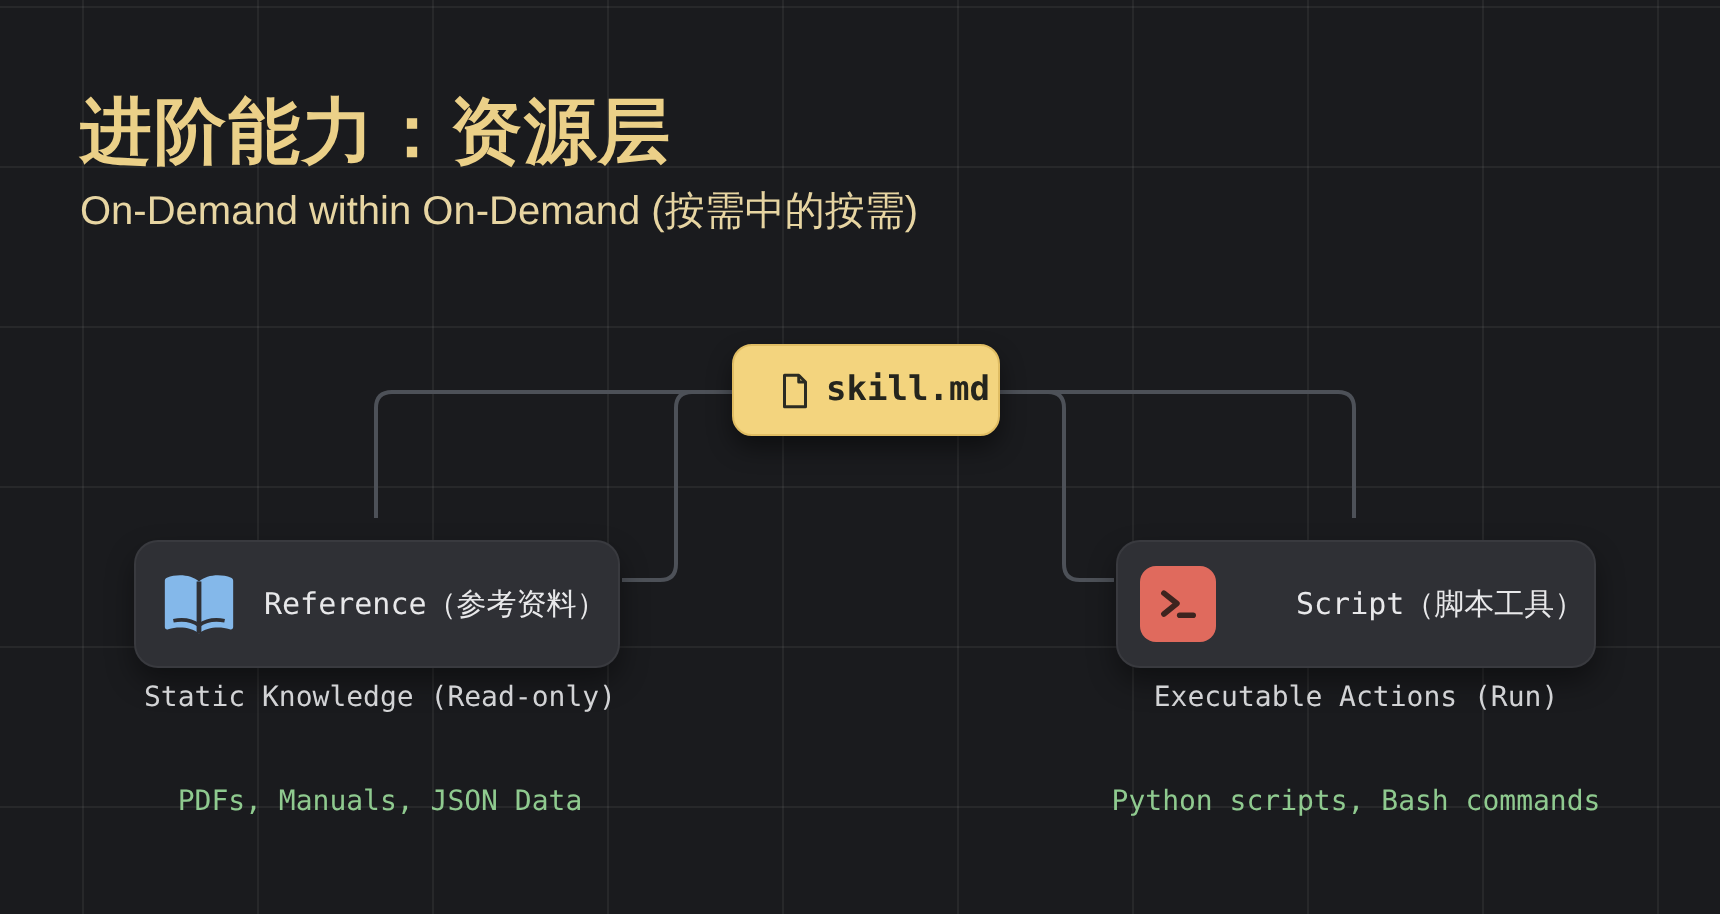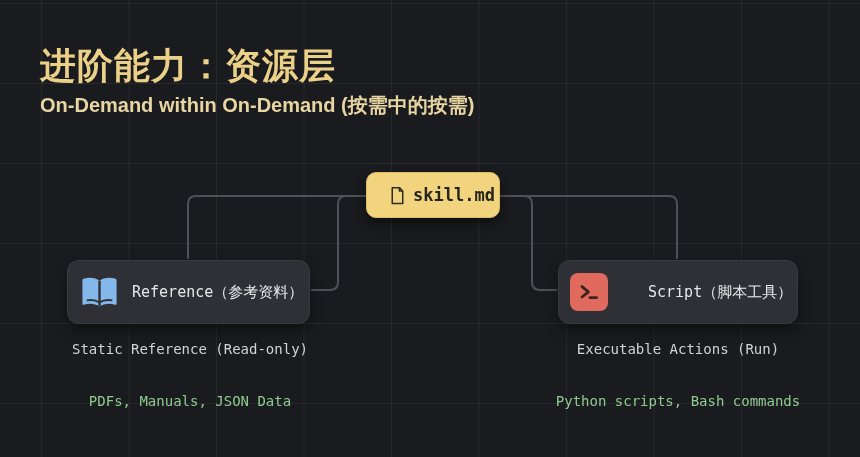--- a/index.html
+++ b/index.html
@@ -18,38 +18,38 @@
   .connectors{position:absolute;left:0;top:0;width:860px;height:457px;}
   .connectors path{fill:none;stroke:#4d5158;stroke-width:2;}
   .title{
     position:absolute;left:40px;top:42px;margin:0;
     font-family:"Liberation Sans","DejaVu Sans",sans-serif;
     font-size:36px;font-weight:700;color:#ebd088;letter-spacing:1px;text-align:center;
   }
   .subtitle{
     position:absolute;left:40px;top:92px;margin:0;
     font-family:"Liberation Sans","DejaVu Sans",sans-serif;
-    font-size:20px;font-weight:700;color:#e7d5a2;
+    font-size:20px;font-weight:400;color:#e7d5a2;
   }
   .node{
     position:absolute;display:flex;align-items:center;
     box-sizing:border-box;
     padding-left:19px;
   }
   .node-root{
     left:366px;top:172px;width:134px;height:46px;
     background:#f3d47e;border:1px solid #e0bd63;border-radius:10px;
     box-shadow:0 6px 12px rgba(0,0,0,0.45);
     justify-content:center;gap:8px;
     color:#25251d;font-size:17px;font-weight:600;
   }
   .node-child{
     background:#2f3035;border:1px solid rgba(255,255,255,0.05);border-radius:12px;
     box-shadow:0 7px 14px rgba(0,0,0,0.4);
-    top:260px;width:243px;height:64px;
+    top:270px;width:243px;height:64px;
     padding-left:11px;gap:12px;
     color:#e8e8ea;font-size:15px;
   }
   .node-reference{left:67px;}
   .node-script{left:558px;width:240px;gap:40px;}
   .icon{display:inline-flex;align-items:center;justify-content:center;flex:none;}
   .terminal-chip{
     width:38px;height:38px;border-radius:8px;background:#e06a5d;
   }
   .caption{
@@ -100,19 +100,19 @@
   <div class="node node-child node-script">
     <span class="icon terminal-chip">
       <svg width="26" height="26" viewBox="0 0 24 24">
         <path d="M5.5 7 L11.5 11.8 L5.5 16.6" fill="none" stroke="#3d241f" stroke-width="2.6" stroke-linecap="round" stroke-linejoin="round"></path>
         <path d="M12.8 17.2 H19" fill="none" stroke="#3d241f" stroke-width="2.6" stroke-linecap="round"></path>
       </svg>
     </span>
     <span>Script（脚本工具）</span>
   </div>
 
-  <p class="caption caption-left caption-desc">Static Reference (Read-only)</p>
+  <p class="caption caption-left caption-desc">Static Knowledge (Read-only)</p>
   <p class="caption caption-left caption-examples">PDFs, Manuals, JSON Data</p>
 
   <p class="caption caption-right caption-desc">Executable Actions (Run)</p>
   <p class="caption caption-right caption-examples">Python scripts, Bash commands</p>
 
 </div>
 
 </body></html>

